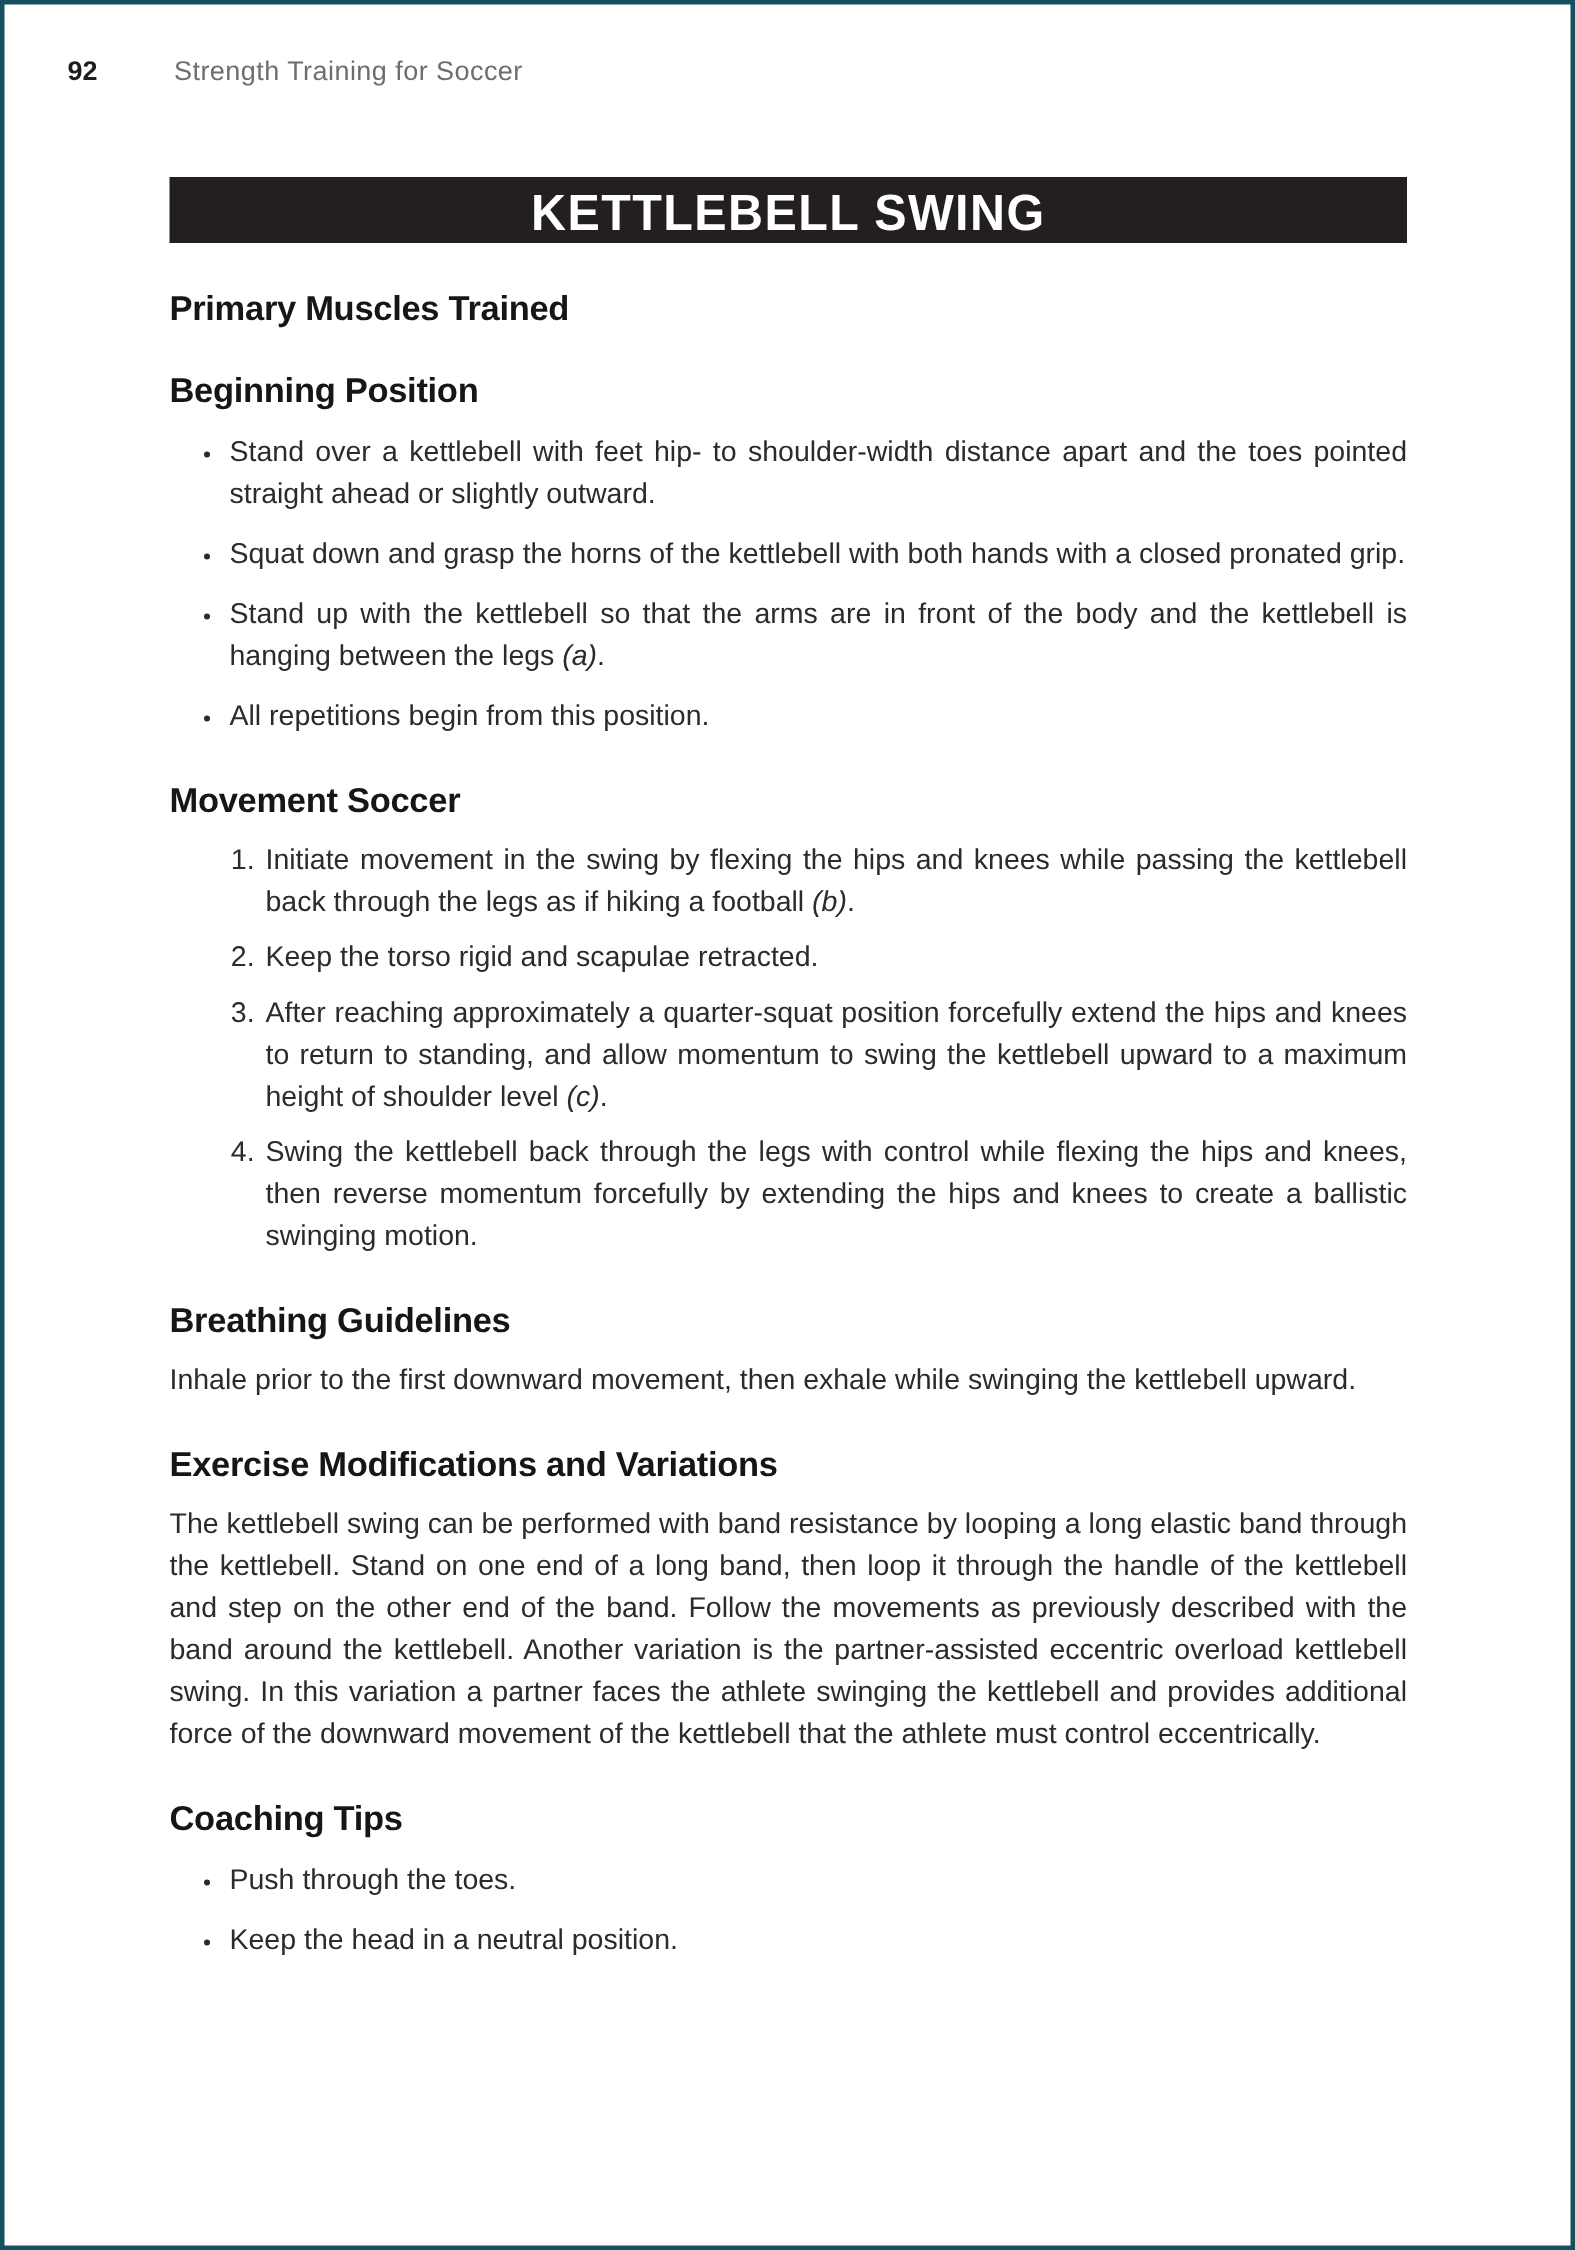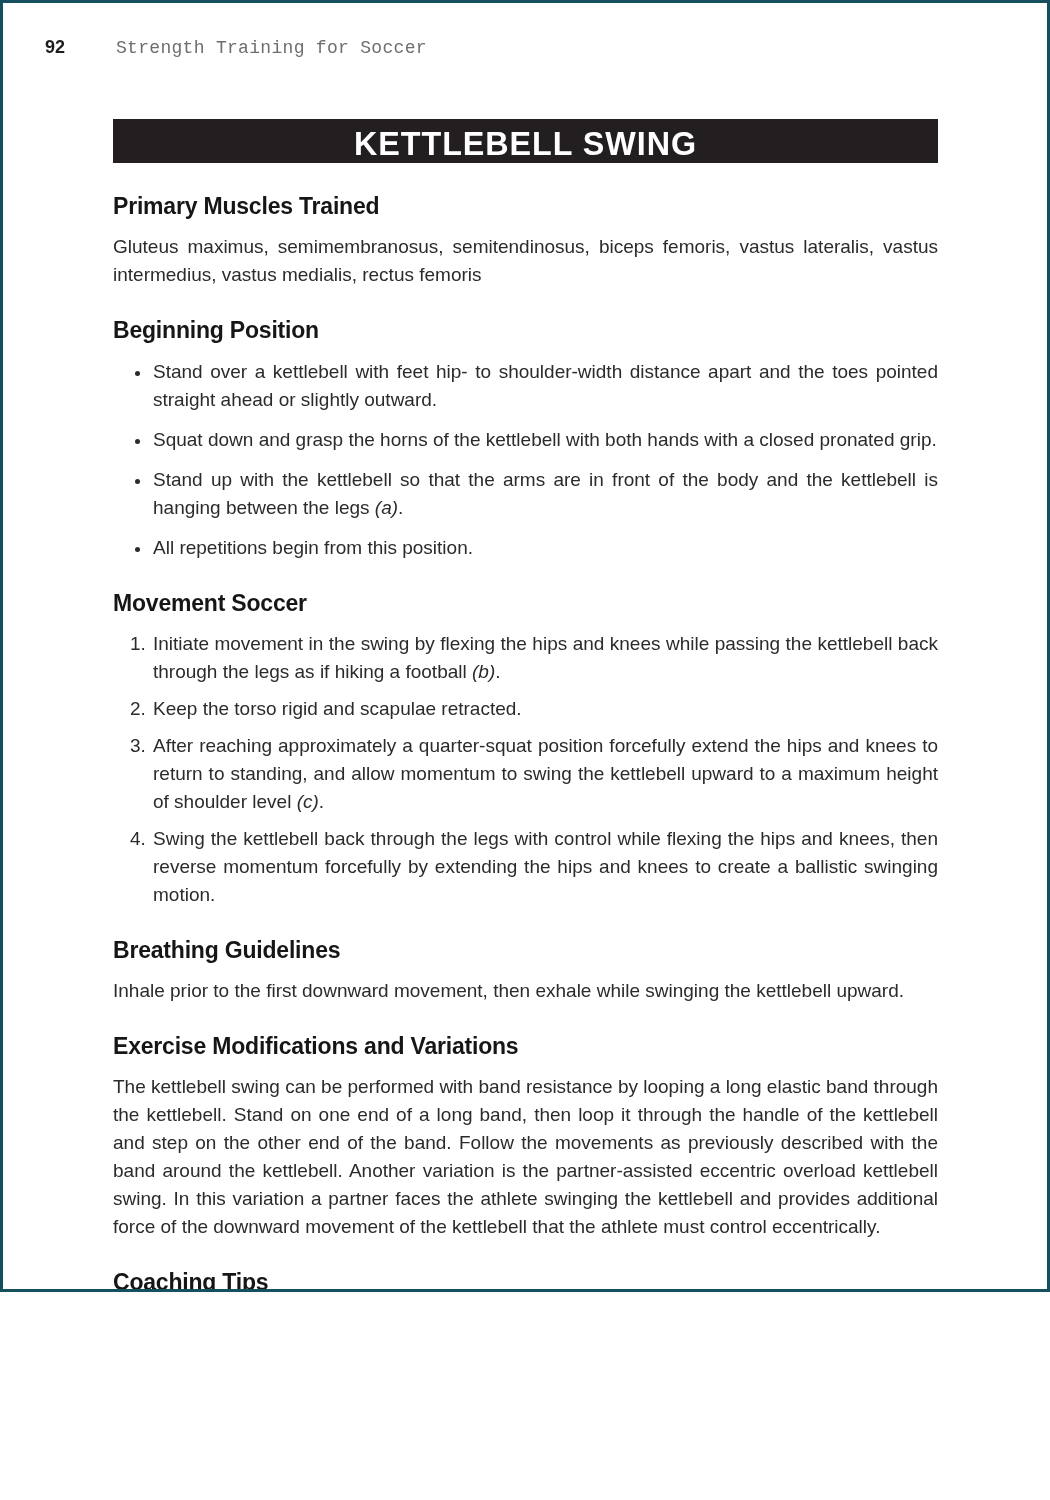--- a/index.html
+++ b/index.html
@@ -6,33 +6,33 @@
     --border-teal:#164f5e;
     --banner-bg:#231f20;
     --banner-fg:#ffffff;
     --heading:#161616;
     --body:#2b2b2b;
     --running-head:#6e6e6e;
     --page-number:#1d1d1d;
   }
   html,body{margin:0;padding:0;background:#ffffff;}
   .page{
-    width:1050px;height:1292px;box-sizing:border-box;
+    width:1050px;height:1500px;box-sizing:border-box;
     background:#ffffff;
     border:3px solid var(--border-teal);
     font-family:"Liberation Sans",sans-serif;
     overflow:hidden;
   }
   .header{
     margin:33px 109px 0 42px;
     display:flex;align-items:baseline;
     font-size:18px;line-height:22px;
   }
   .page-num{font-weight:bold;color:var(--page-number);width:71px;flex:0 0 auto;}
-  .running-head{color:var(--running-head);letter-spacing:0.3px;font-family:Liberation Mono, monospace;}
+  .running-head{color:var(--running-head);letter-spacing:0.3px;}
   .content{margin:0 109px 0 110px;}
   .banner{
     margin-top:60px;height:44px;background:var(--banner-bg);
     display:flex;align-items:flex-end;justify-content:center;
   }
   .banner-text{
     color:var(--banner-fg);font-weight:bold;font-size:34px;
     letter-spacing:1px;transform:scaleX(0.95);white-space:nowrap;
   }
   h2{
@@ -45,21 +45,21 @@
     text-align:justify;margin:13px 0 0 0;hyphens:manual;
   }
   ul.bullets,ol.numbered{
     margin:14px 0 0 0;padding-left:38px;
   }
   ul.bullets li,ol.numbered li{
     font-size:19px;line-height:28px;color:var(--body);
     text-align:justify;margin:0 0 12px 0;padding-left:2px;hyphens:manual;
   }
   ol.numbered{margin-top:13px;}
-  ol.numbered li{margin-bottom:9px;}
+  ol.numbered li{margin-bottom:9px;margin-left:24px;}
   ul.bullets li::marker{font-size:15px;}
   em{font-style:italic;}
 </style>
 </head>
 <body>
 
 <div class="page">
 
   <div class="header">
     <span class="page-num">92</span>
@@ -67,21 +67,20 @@
   </div>
 
   <div class="content">
 
     <div class="banner">
       <span class="banner-text">KETTLEBELL SWING</span>
     </div>
 
     <section>
       <h2 class="first">Primary Muscles Trained</h2>
-      <p class="para"><span>Gluteus maximus, semimembranosus, semitendinosus, biceps femoris, vastus lateralis, vastus intermedius, vastus medialis, rectus femoris</span></p>
     </section>
 
     <section>
       <h2>Beginning Position</h2>
       <ul class="bullets">
           <li><span>Stand over a kettlebell with feet hip- to shoulder-width distance apart and the toes pointed straight ahead or slightly outward.</span></li>
           <li><span>Squat down and grasp the horns of the kettlebell with both hands with a closed pro­nated grip.</span></li>
           <li><span>Stand up with the kettlebell so that the arms are in front of the body and the kettlebell is hanging between the legs </span><em>(a)</em><span>.</span></li>
           <li><span>All repetitions begin from this position.</span></li>
         </ul>

